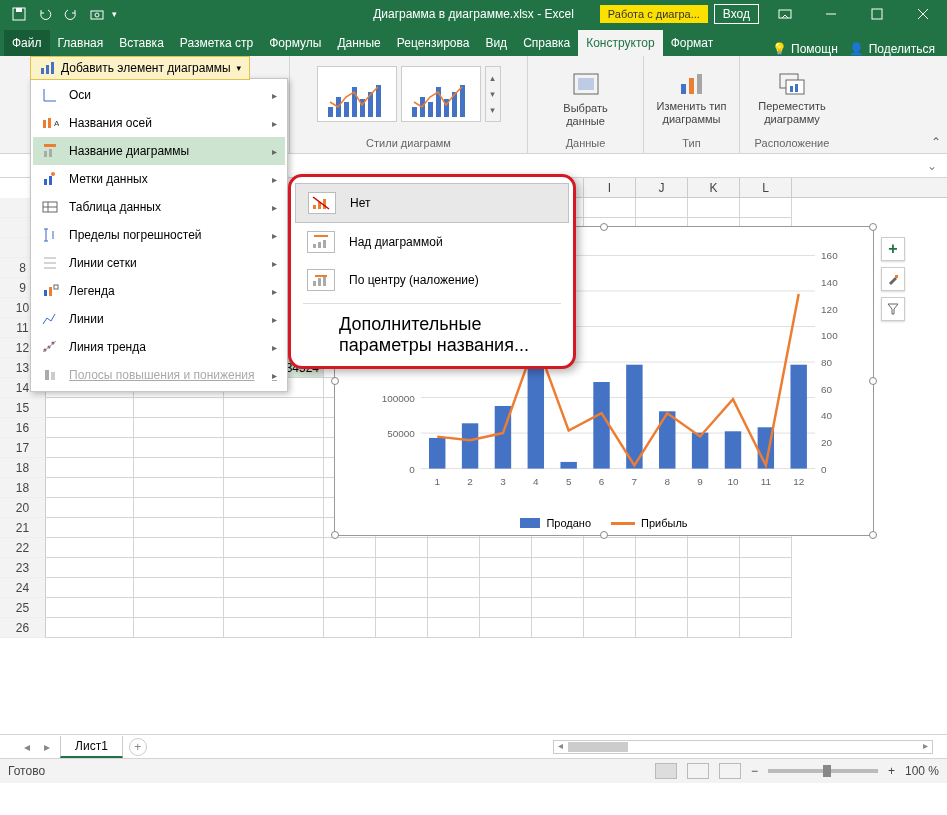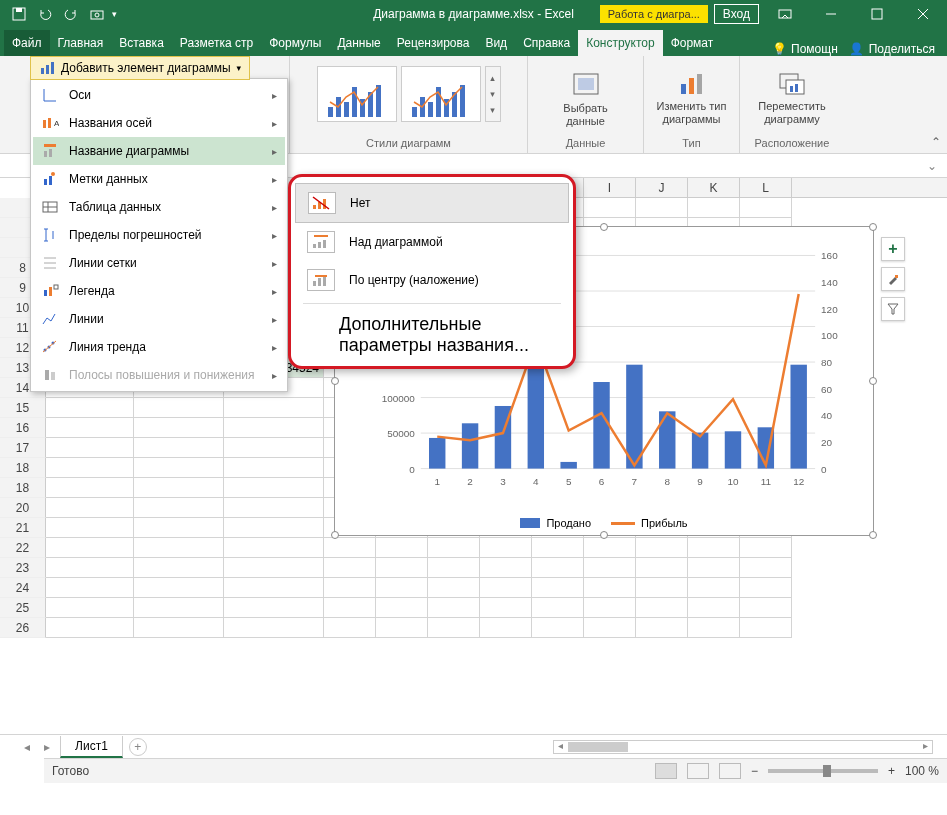--- a/index.html
+++ b/index.html
@@ -32,21 +32,21 @@
 .collapse-ribbon { position: absolute; right: 6px; bottom: 4px; color: #666; }
 
 
 .add-element-btn { position: absolute; top: 56px; left: 30px; background: #fcf2c8; border: 1px solid #e0c24a; padding: 3px 8px; font-size: 12px; display: flex; align-items: center; gap: 6px; z-index: 50; }
 .add-element-btn .dd { margin-left: auto; }
 
 
 .menu1 { position: absolute; top: 78px; left: 30px; width: 258px; background: #fff; border: 1px solid #c6c6c6; box-shadow: 2px 2px 6px rgba(0,0,0,0.25); z-index: 49; padding: 2px; }
 .menu1-item { display: flex; align-items: center; gap: 10px; padding: 5px 8px; font-size: 12px; position: relative; }
 .menu1-item:hover, .menu1-item.hover { background: #cce4d0; }
-.menu1-item.disabled { color: #aaa; }
+.menu1-item.disabled { color: #aaa; text-decoration: underline; }
 .menu1-icon { width: 18px; height: 18px; display: flex; align-items: center; justify-content: center; }
 .menu1-arrow { margin-left: auto; color: #666; font-size: 10px; }
 
 
 .submenu { position: absolute; top: 174px; left: 288px; width: 288px; background: #fff; border: 3px solid #d41924; border-radius: 14px; box-shadow: 3px 3px 8px rgba(0,0,0,0.3); z-index: 60; padding: 6px 4px; }
 .submenu-item { display: flex; align-items: center; gap: 14px; padding: 8px 12px; font-size: 12px; }
 .submenu-item.sel { background: #e8e8e8; border: 1px solid #c2c2c2; }
 .submenu-icon { width: 28px; height: 22px; border: 1px solid #bbb; display: flex; align-items: center; justify-content: center; background: #fff; }
 .submenu-sep { border-top: 1px solid #ddd; margin: 4px 8px; }
 .submenu-more { padding: 6px 12px 4px 44px; font-size: 18px; }
@@ -83,21 +83,21 @@
 
 
 .sheet-tabs { height: 24px; border-top: 1px solid #d4d4d4; display: flex; align-items: center; gap: 6px; padding-left: 20px; background: #fff; }
 .sheet-tab-nav { color: #888; padding: 0 4px; }
 .sheet-tab { border: 1px solid #ccc; border-top: none; border-bottom: 2px solid #217346; padding: 3px 14px; font-size: 12px; background: #fff; }
 .sheet-tab-add { width: 18px; height: 18px; border: 1px solid #ccc; border-radius: 50%; display: flex; align-items: center; justify-content: center; color: #888; }
 .hscroll-mini { margin-left: auto; width: 380px; height: 14px; border: 1px solid #ccc; margin-right: 14px; position: relative; }
 .hscroll-thumb { position: absolute; left: 2px; top: 1px; width: 60px; height: 10px; background: #ccc; }
 
 
-.statusbar { height: 22px; background: #f3f3f3; border-top: 1px solid #d4d4d4; display: flex; align-items: center; font-size: 12px; color: #444; padding: 12px 8px; margin-left: 44px; }
+.statusbar { height: 22px; background: #f3f3f3; border-top: 1px solid #d4d4d4; display: flex; align-items: center; font-size: 12px; color: #444; padding: 12px 8px; }
 .status-right { margin-left: auto; display: flex; align-items: center; gap: 10px; }
 .view-btn { width: 22px; height: 16px; border: 1px solid #bbb; }
 .zoom-slider { width: 110px; height: 4px; background: #bbb; position: relative; }
 .zoom-thumb { position: absolute; left: 50%; top: -4px; width: 8px; height: 12px; background: #888; }
 
 svg { display: block; }
 </style>
 </head>
 <body>
 

